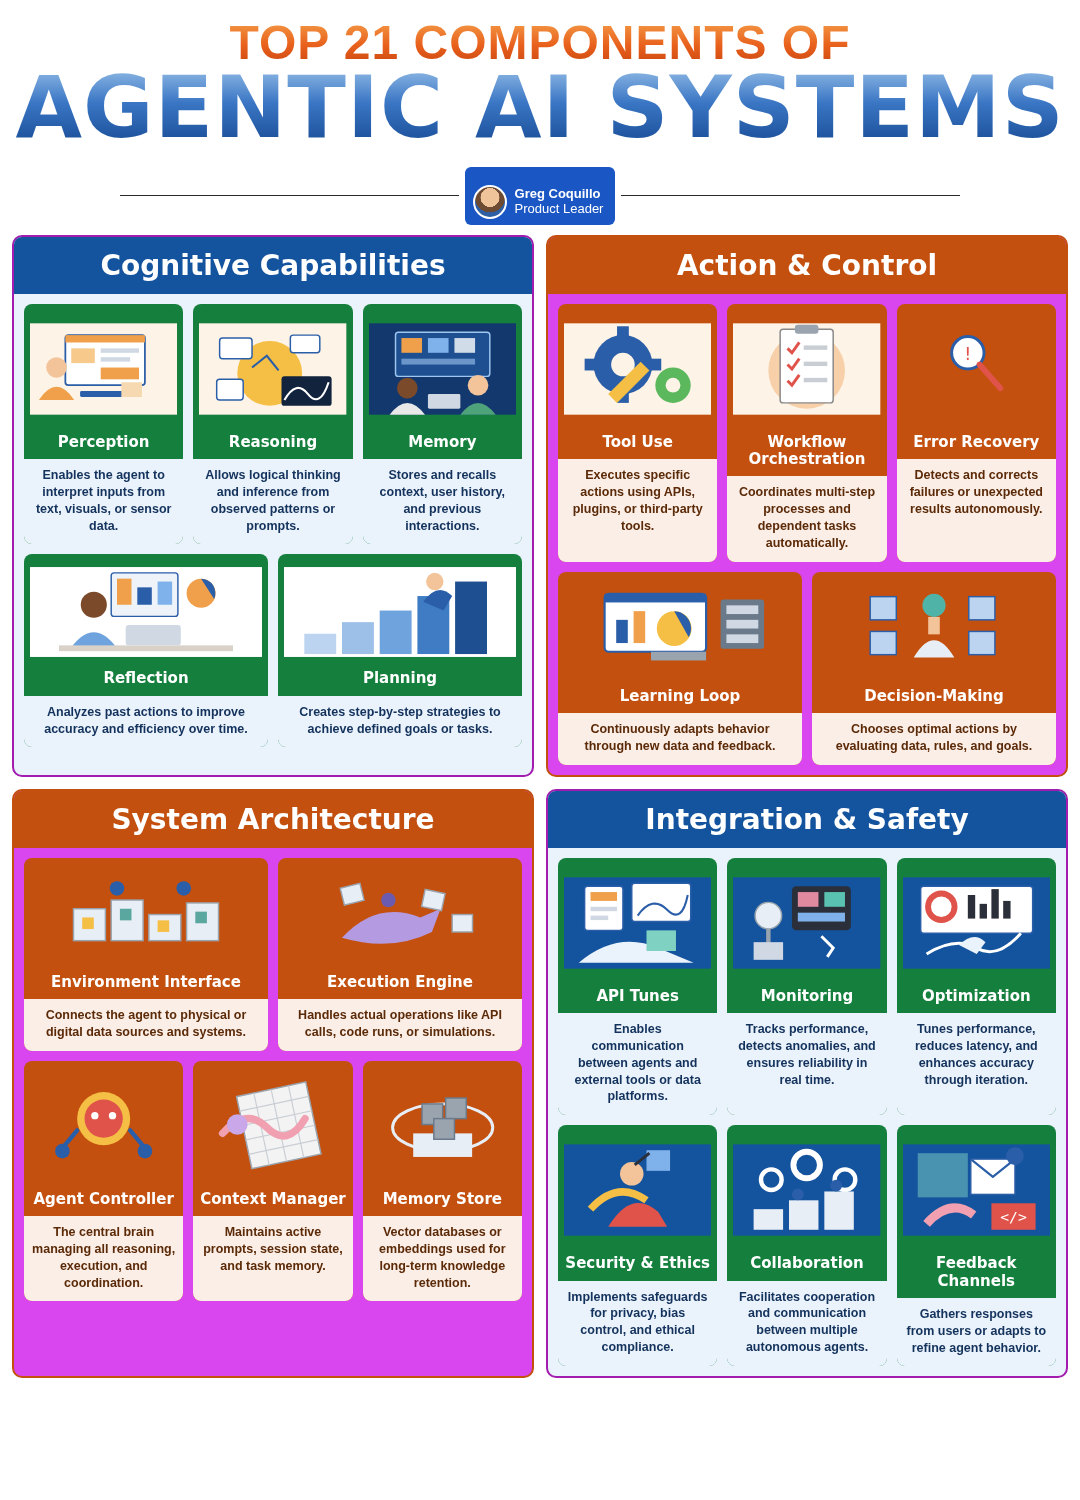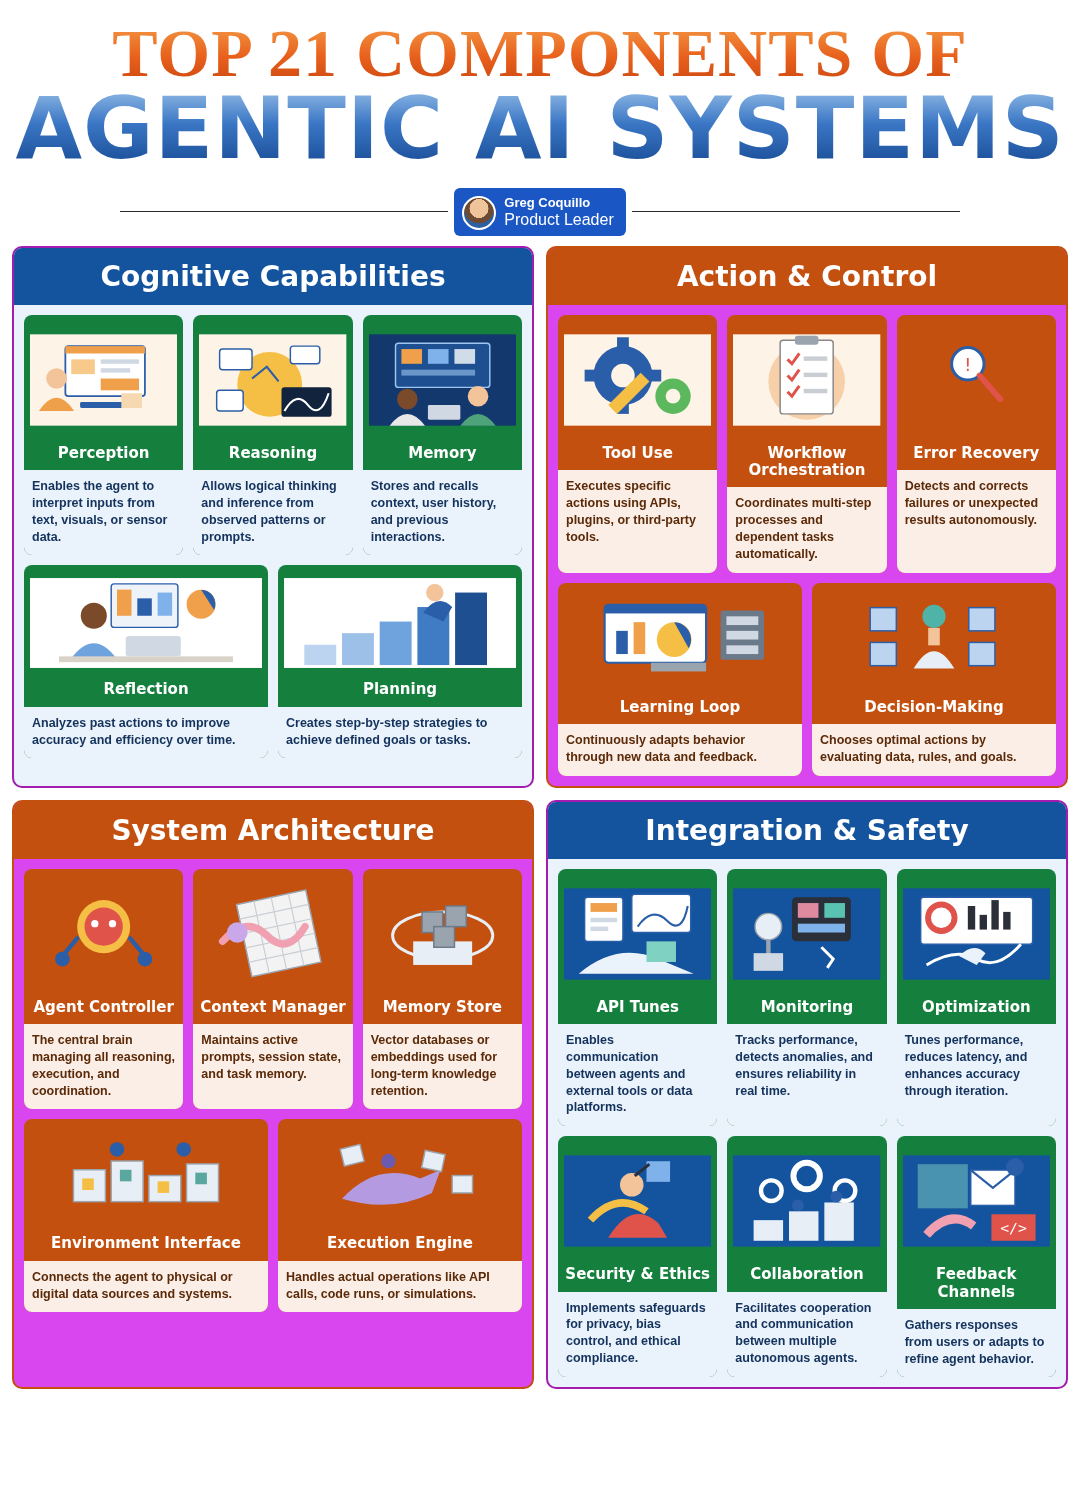--- a/index.html
+++ b/index.html
@@ -8,28 +8,28 @@
     width: 1080px;
     height: 1500px;
     background: #ffffff;
     font-family: "Liberation Sans", sans-serif;
     overflow: hidden;
   }
 
   
   .header { width: 100%; padding: 18px 0 0 0; text-align: center; }
   .title-top {
-    font-size: 68px;
+    font-size: 48px;
     font-weight: bold;
     letter-spacing: 1px;
     background: linear-gradient(180deg, #f5a04a 0%, #e8601c 55%, #c94510 100%);
     -webkit-background-clip: text;
     background-clip: text;
     color: transparent;
-    font-family: Liberation Serif, serif;
+    font-family: Liberation Sans, sans-serif;
     line-height: 1.05;
   }
   .title-main {
     font-size: 86px;
     font-weight: bold;
     letter-spacing: 1px;
     background: linear-gradient(180deg, #9dc4ea 0%, #3a76c4 45%, #14468f 100%);
     -webkit-background-clip: text;
     background-clip: text;
     color: transparent;
@@ -46,33 +46,33 @@
     margin-top: 14px;
     padding: 0 120px;
   }
   .rule { flex: 1; height: 1px; background: #2b2b2b; }
   .byline {
     background: #1a56c4;
     border-radius: 6px;
     display: flex;
     align-items: center;
     gap: 8px;
-    padding: 8px 12px 6px 8px;
+    padding: 18px 12px 6px 8px;
     margin: 0 6px;
     color: #ffffff;
   }
   .avatar {
     width: 34px; height: 34px; border-radius: 50%;
     background: radial-gradient(circle at 50% 35%, #f0c49a 0 38%, #6d4b33 39% 60%, #2e5fa3 61% 100%);
     border: 2px solid #ffffff;
     flex: 0 0 auto;
   }
   .byline-text { text-align: left; line-height: 1.15; }
   .byline-name { font-size: 13px; font-weight: bold; }
-  .byline-role { font-size: 16px; }
+  .byline-role { font-size: 13px; }
 
   
   .grid {
     display: grid;
     grid-template-columns: 1fr 1fr;
     gap: 12px;
     padding: 10px 12px 12px 12px;
   }
   .panel { border-radius: 10px; overflow: hidden; }
   .panel-head {
@@ -93,21 +93,21 @@
 
   
   .card { border-radius: 8px; overflow: hidden; display: flex; flex-direction: column; flex: 1; }
   .card-top { padding: 6px 6px 8px 6px; display: flex; flex-direction: column; align-items: center; }
   .thumb { width: 100%; height: 118px; border-radius: 6px; overflow: hidden; }
   .card-title {
     font-size: 15px; font-weight: bold; color: #ffffff; text-align: center;
     margin-top: 6px; line-height: 1.15; font-family: "DejaVu Sans", sans-serif;
   }
   .card-desc {
-    font-size: 12.5px; line-height: 1.35; 
+    font-size: 12.5px; line-height: 1.35; text-align: center;
     padding: 8px 8px 10px 8px; font-weight: bold; flex: 1;
   }
   .blue .card { background: #15803d; }
   .blue .card-desc { background: #eaf2fb; color: #13325c; }
   .orange .card { background: #c4500f; }
   .orange .card-desc { background: #fbeee6; color: #5b2a08; }
 
   .card.wide { flex: 1; }
 
   
@@ -366,84 +366,20 @@
           <div class="card-desc">Chooses optimal actions by evaluating data, rules, and goals.</div>
         </div>
       </div>
     </div>
   </div>
 
   <div class="panel orange">
     <div class="panel-head">System Architecture</div>
     <div class="panel-body">
       <div class="row">
-        <div class="card">
-          <div class="card-top">
-            <div class="thumb">
-              <svg viewBox="0 0 100 62">
-                <rect width="100" height="62" fill="#c4500f"></rect>
-                <circle cx="50" cy="26" r="18" fill="#f5bf45"></circle>
-                <circle cx="50" cy="26" r="13" fill="#e0534a"></circle>
-                <g stroke="#2b5ea8" stroke-width="3" stroke-linecap="round">
-                  <path d="M32 34 l-10 12"></path>
-                    <path d="M68 34 l10 12"></path>
-                </g>
-                <circle cx="22" cy="48" r="5" fill="#2b5ea8"></circle>
-                <circle cx="78" cy="48" r="5" fill="#2b5ea8"></circle>
-                <circle cx="44" cy="24" r="2.5" fill="#ffffff"></circle>
-                <circle cx="56" cy="24" r="2.5" fill="#ffffff"></circle>
-              </svg>
-            </div>
-            <div class="card-title">Agent Controller</div>
-          </div>
-          <div class="card-desc">The central brain managing all reasoning, execution, and coordination.</div>
-        </div>
-
-        <div class="card">
-          <div class="card-top">
-            <div class="thumb">
-              <svg viewBox="0 0 100 62">
-                <rect width="100" height="62" fill="#c4500f"></rect>
-                <g transform="rotate(-12 52 30)">
-                  <rect x="30" y="6" width="48" height="50" fill="#f3f3f3" stroke="#9aa4ae"></rect>
-                  <g stroke="#c9ced4" stroke-width=".8">
-                    <path d="M30 16h48M30 26h48M30 36h48M30 46h48"></path>
-                    <path d="M42 6v50M54 6v50M66 6v50"></path>
-                  </g>
-                </g>
-                <path d="M16 36 q16 -18 30 -4 t26 -6" stroke="#f0a0b0" stroke-width="5" fill="none" stroke-linecap="round"></path>
-                <circle cx="26" cy="30" r="7" fill="#c9a7e8"></circle>
-              </svg>
-            </div>
-            <div class="card-title">Context Manager</div>
-          </div>
-          <div class="card-desc">Maintains active prompts, session state, and task memory.</div>
-        </div>
-
-        <div class="card">
-          <div class="card-top">
-            <div class="thumb">
-              <svg viewBox="0 0 100 62">
-                <rect width="100" height="62" fill="#c4500f"></rect>
-                <ellipse cx="50" cy="32" rx="34" ry="16" fill="none" stroke="#e8eef6" stroke-width="2"></ellipse>
-                <rect x="30" y="36" width="40" height="16" fill="#e8eef6"></rect>
-                <g fill="#9aa4ae" stroke="#6b7a8a">
-                  <rect x="36" y="16" width="14" height="14"></rect>
-                  <rect x="52" y="12" width="14" height="14"></rect>
-                  <rect x="44" y="26" width="14" height="14"></rect>
-                </g>
-              </svg>
-            </div>
-            <div class="card-title">Memory Store</div>
-          </div>
-          <div class="card-desc">Vector databases or embeddings used for long-term knowledge retention.</div>
-        </div>
-      </div>
-
-      <div class="row">
         <div class="card wide">
           <div class="card-top">
             <div class="thumb thumb-wide">
               <svg viewBox="0 0 160 62">
                 <rect width="160" height="62" fill="#c4500f"></rect>
                 <g fill="#e8eef6" stroke="#9aa4ae">
                   <rect x="30" y="26" width="22" height="22"></rect>
                   <rect x="56" y="20" width="22" height="28"></rect>
                   <rect x="82" y="30" width="22" height="18"></rect>
                   <rect x="108" y="22" width="22" height="26"></rect>
@@ -477,20 +413,84 @@
                   <rect x="116" y="30" width="14" height="12"></rect>
                 </g>
                 <circle cx="72" cy="20" r="5" fill="#6a5ab0"></circle>
               </svg>
             </div>
             <div class="card-title">Execution Engine</div>
           </div>
           <div class="card-desc">Handles actual operations like API calls, code runs, or simulations.</div>
         </div>
       </div>
+
+      <div class="row">
+        <div class="card">
+          <div class="card-top">
+            <div class="thumb">
+              <svg viewBox="0 0 100 62">
+                <rect width="100" height="62" fill="#c4500f"></rect>
+                <circle cx="50" cy="26" r="18" fill="#f5bf45"></circle>
+                <circle cx="50" cy="26" r="13" fill="#e0534a"></circle>
+                <g stroke="#2b5ea8" stroke-width="3" stroke-linecap="round">
+                  <path d="M32 34 l-10 12"></path>
+                    <path d="M68 34 l10 12"></path>
+                </g>
+                <circle cx="22" cy="48" r="5" fill="#2b5ea8"></circle>
+                <circle cx="78" cy="48" r="5" fill="#2b5ea8"></circle>
+                <circle cx="44" cy="24" r="2.5" fill="#ffffff"></circle>
+                <circle cx="56" cy="24" r="2.5" fill="#ffffff"></circle>
+              </svg>
+            </div>
+            <div class="card-title">Agent Controller</div>
+          </div>
+          <div class="card-desc">The central brain managing all reasoning, execution, and coordination.</div>
+        </div>
+
+        <div class="card">
+          <div class="card-top">
+            <div class="thumb">
+              <svg viewBox="0 0 100 62">
+                <rect width="100" height="62" fill="#c4500f"></rect>
+                <g transform="rotate(-12 52 30)">
+                  <rect x="30" y="6" width="48" height="50" fill="#f3f3f3" stroke="#9aa4ae"></rect>
+                  <g stroke="#c9ced4" stroke-width=".8">
+                    <path d="M30 16h48M30 26h48M30 36h48M30 46h48"></path>
+                    <path d="M42 6v50M54 6v50M66 6v50"></path>
+                  </g>
+                </g>
+                <path d="M16 36 q16 -18 30 -4 t26 -6" stroke="#f0a0b0" stroke-width="5" fill="none" stroke-linecap="round"></path>
+                <circle cx="26" cy="30" r="7" fill="#c9a7e8"></circle>
+              </svg>
+            </div>
+            <div class="card-title">Context Manager</div>
+          </div>
+          <div class="card-desc">Maintains active prompts, session state, and task memory.</div>
+        </div>
+
+        <div class="card">
+          <div class="card-top">
+            <div class="thumb">
+              <svg viewBox="0 0 100 62">
+                <rect width="100" height="62" fill="#c4500f"></rect>
+                <ellipse cx="50" cy="32" rx="34" ry="16" fill="none" stroke="#e8eef6" stroke-width="2"></ellipse>
+                <rect x="30" y="36" width="40" height="16" fill="#e8eef6"></rect>
+                <g fill="#9aa4ae" stroke="#6b7a8a">
+                  <rect x="36" y="16" width="14" height="14"></rect>
+                  <rect x="52" y="12" width="14" height="14"></rect>
+                  <rect x="44" y="26" width="14" height="14"></rect>
+                </g>
+              </svg>
+            </div>
+            <div class="card-title">Memory Store</div>
+          </div>
+          <div class="card-desc">Vector databases or embeddings used for long-term knowledge retention.</div>
+        </div>
+      </div>
     </div>
   </div>
 
   <div class="panel blue">
     <div class="panel-head">Integration &amp; Safety</div>
     <div class="panel-body">
       <div class="row">
         <div class="card">
           <div class="card-top">
             <div class="thumb">

